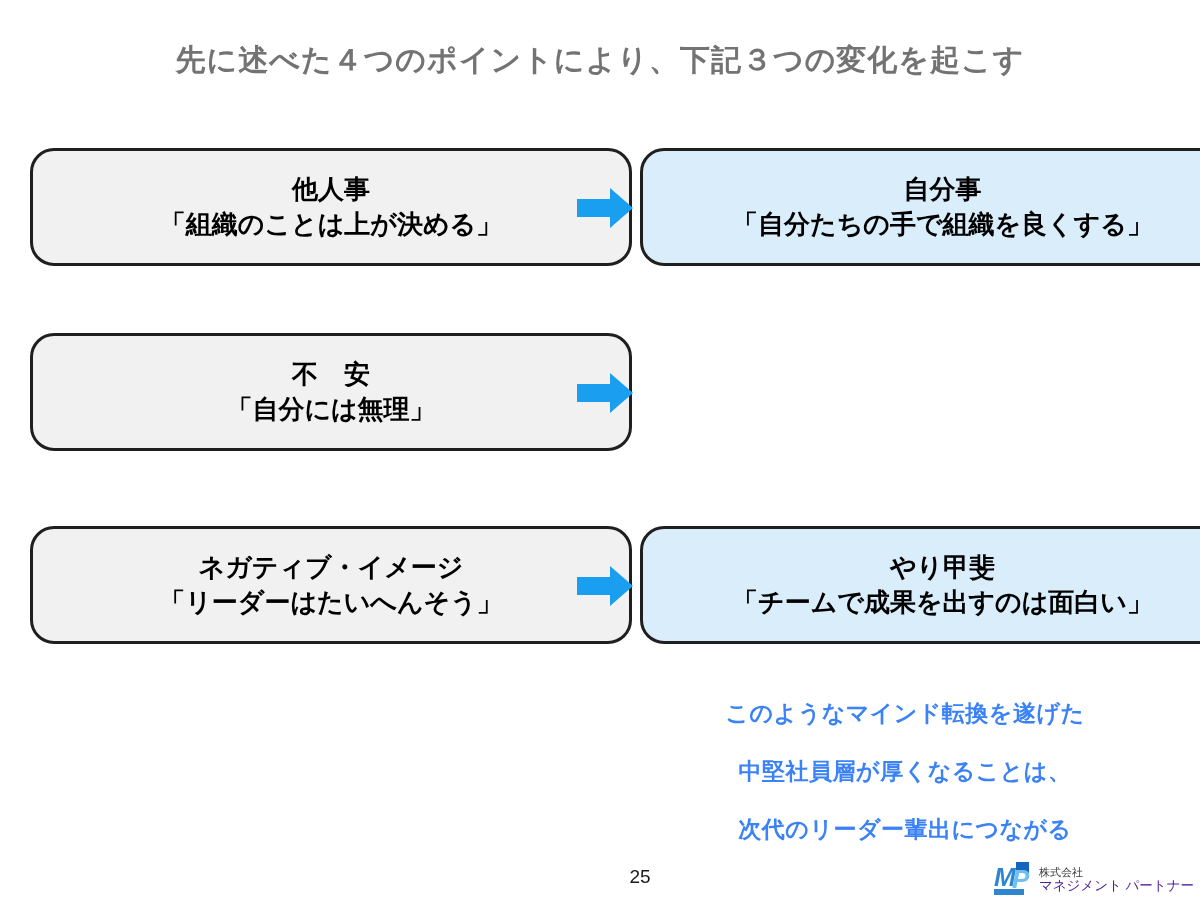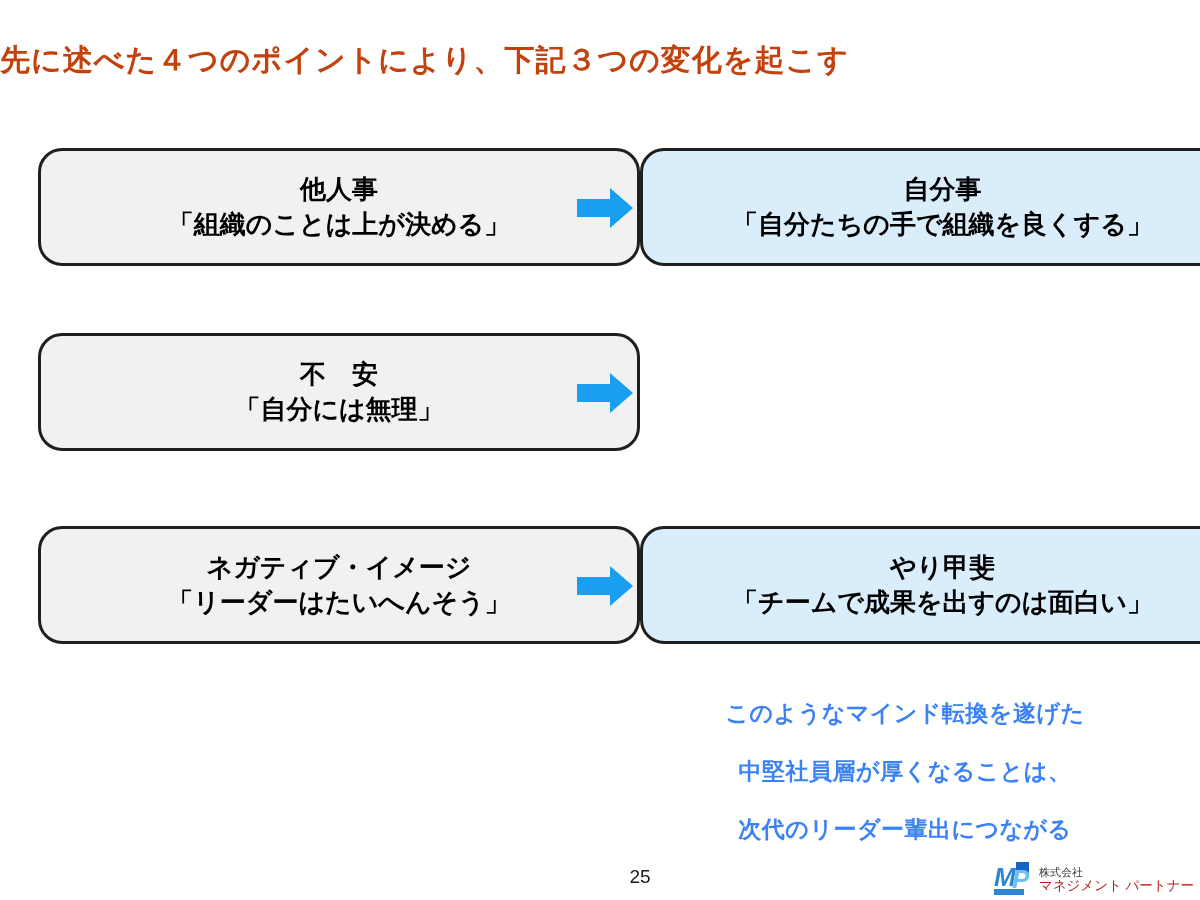--- a/index.html
+++ b/index.html
@@ -13,24 +13,24 @@
     width: 1200px;
     height: 900px;
     background: #ffffff;
     overflow: hidden;
   }
   .slide-title {
     position: absolute;
     top: 40px;
     left: 0;
     width: 1200px;
-    text-align: left;
+    text-align: center;
     font-size: 30px;
     font-weight: 700;
-    color: #c2410c;
+    color: #737373;
     letter-spacing: 1px;
   }
   .row {
     position: absolute;
     left: 0;
     width: 1200px;
     height: 118px;
   }
   .row-1 { top: 148px; }
   .row-2 { top: 333px; }
@@ -43,21 +43,21 @@
     border-radius: 24px;
     box-sizing: border-box;
     display: flex;
     flex-direction: column;
     align-items: center;
     justify-content: center;
     text-align: center;
     line-height: 1.35;
   }
   .box-before {
-    left: 38px;
+    left: 30px;
     width: 602px;
     background: #f1f1f1;
   }
   .box-after {
     left: 640px;
     width: 605px;
     background: #daedfb;
   }
   .box .heading, .box .quote {
     font-size: 26px;
@@ -115,21 +115,21 @@
     justify-content: flex-end;
     padding-bottom: 2px;
   }
   .logo-company-prefix {
     font-size: 11px;
     color: #3a3a3a;
     line-height: 1.1;
   }
   .logo-company-name {
     font-size: 13.5px;
-    color: #b91c1c;
+    color: #4c1d95;
     line-height: 1.15;
     white-space: nowrap;
   }
 </style>
 </head>
 <body>
 
 <div class="slide">
 
   <div class="slide-title">先に述べた４つのポイントにより、下記３つの変化を起こす</div>

